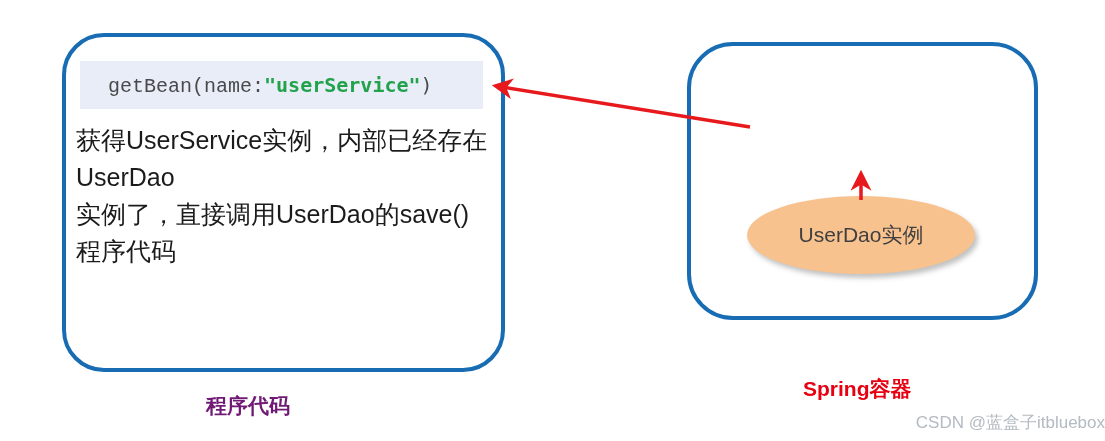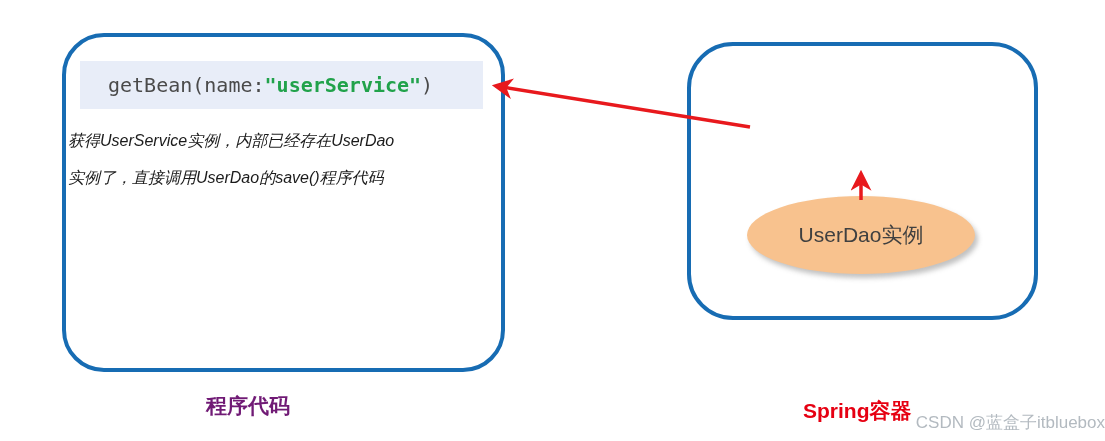--- a/index.html
+++ b/index.html
@@ -34,26 +34,25 @@
     font-family: "DejaVu Sans Mono", "Liberation Mono", monospace;
     font-size: 20px;
     line-height: 48px;
     padding-left: 28px;
     color: #4a4a4a;
     white-space: nowrap;
   }
   .code-string { font-weight: bold; }
   .description {
     position: absolute;
-    left: 68px; top: 122px;
+    left: 76px; top: 122px;
     width: 418px;
-    font-size: 16px;
+    font-size: 25px;
     line-height: 37px;
     color: #1b1b1b;
-    font-style: italic;
   }
   .bean-ellipse {
     position: absolute;
     border-radius: 50%;
     display: flex;
     align-items: center;
     justify-content: center;
     font-size: 21px;
     color: #404040;
     box-shadow: 3px 4px 5px rgba(120,120,120,0.45);
@@ -67,21 +66,21 @@
     width: 228px; height: 78px;
   }
   .caption {
     position: absolute;
     font-size: 21px;
     font-weight: bold;
     color: #e60012;
     white-space: nowrap;
   }
   .caption-program { left: 206px; top: 392px; }
-  .caption-spring  { left: 803px; top: 397px; }
+  .caption-spring  { left: 803px; top: 375px; }
   .watermark {
     position: absolute;
     right: 0; top: 411px;
     font-size: 17px;
     color: #b3bac0;
     white-space: nowrap;
   }
   .arrow-layer {
     position: absolute;
     left: 0; top: 0;
@@ -91,21 +90,21 @@
   }
   .red-line { stroke: #e8191d; stroke-width: 3.5; }
 </style>
 </head>
 <body>
 
 <div class="canvas">
 
   <div class="rounded-box program-box" style="border-color: rgb(23, 108, 179);"></div>
 
-  <div class="code-snippet" style="background: rgb(232, 237, 248);"><span style="color: rgb(74, 74, 74);">getBean(name:</span><span class="code-string" style="color: rgb(33, 162, 75);">"userService"</span><span style="color: rgb(74, 74, 74);">)</span></div>
+  <div class="code-snippet" style="background: rgb(232, 237, 248);"><span style="color: rgb(74, 74, 74); font-family: Liberation Mono, monospace;">getBean(name:</span><span class="code-string" style="color: rgb(33, 162, 75);">"userService"</span><span style="color: rgb(74, 74, 74);">)</span></div>
 
   <div class="description">
     <span>获得UserService实例，内部已经存在UserDao</span><br>
     <span>实例了，直接调用UserDao的save()程序代码</span>
   </div>
 
   <div class="rounded-box container-box" style="border-color: rgb(23, 108, 179);"></div>
 
 
   <div class="bean-ellipse bean-userdao" style="background: rgb(248, 194, 142);">

